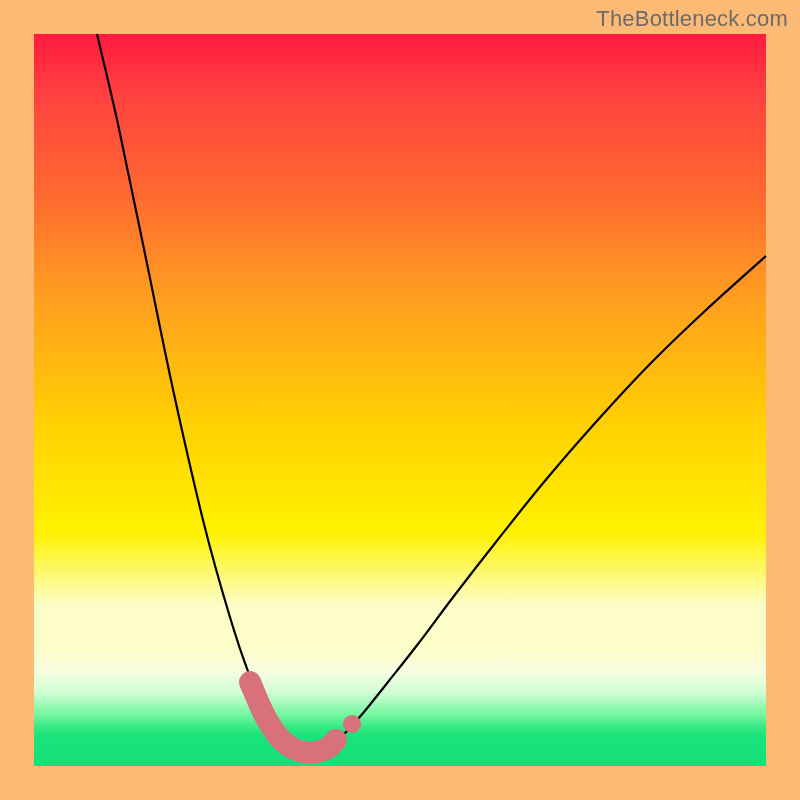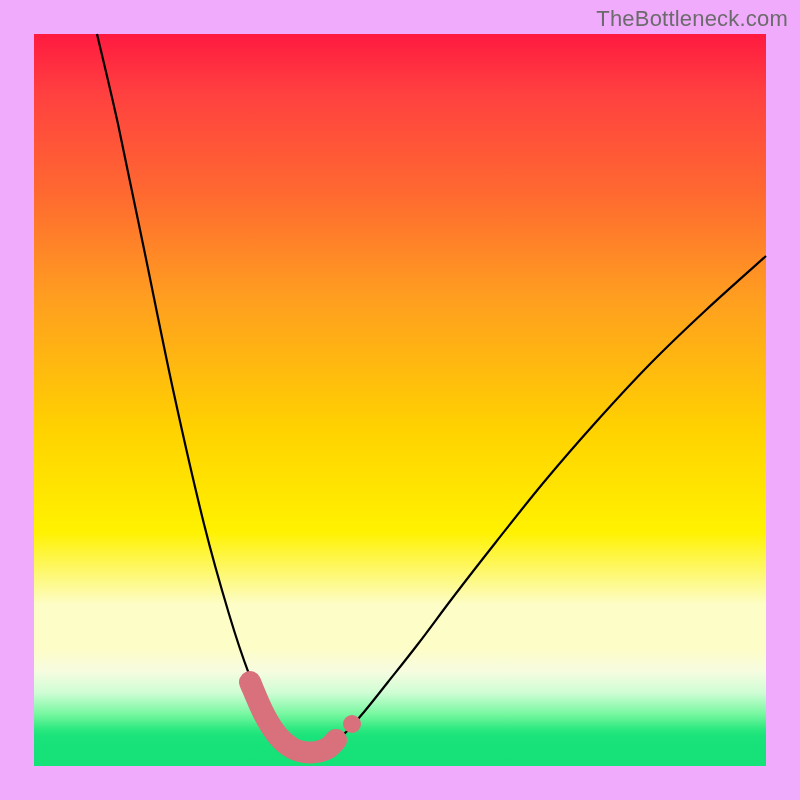--- a/index.html
+++ b/index.html
@@ -10,21 +10,21 @@
     background: #000;
     overflow: hidden;
     font-family: Arial, Helvetica, sans-serif;
   }
   .frame {
     position: absolute;
     left: 0;
     top: 0;
     width: 800px;
     height: 800px;
-    background: #f0abfc;
+    background: #fdba74;
   }
   .plot-bg {
     position: absolute;
     left: 34px;
     top: 34px;
     width: 732px;
     height: 732px;
     background: linear-gradient(
       to bottom,
       #ff1a40 0%,

